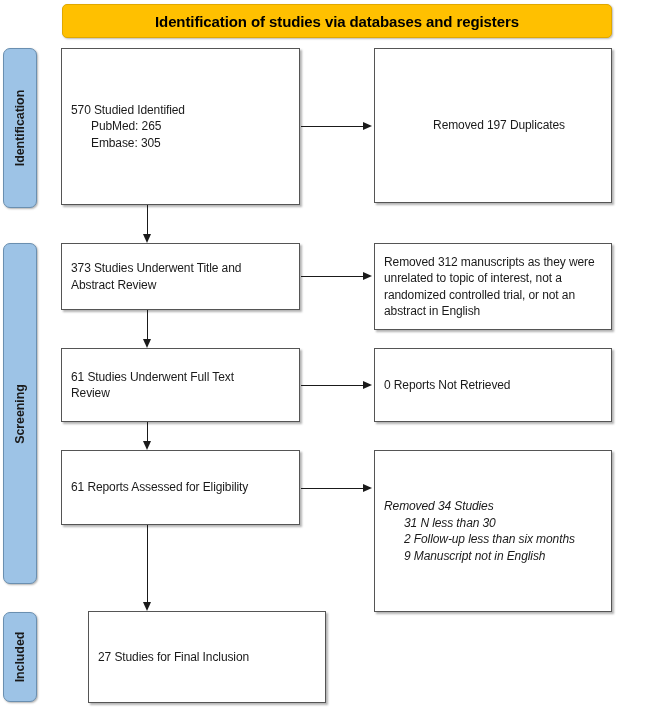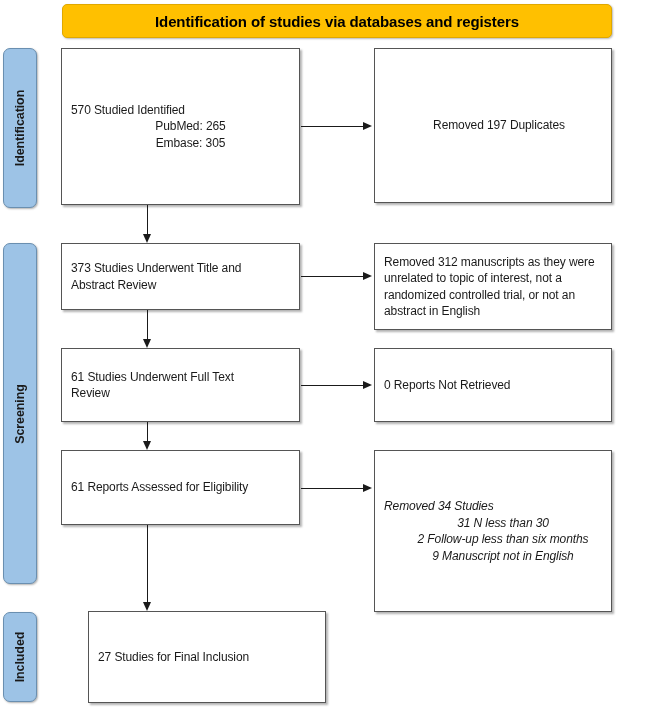--- a/index.html
+++ b/index.html
@@ -81,21 +81,21 @@
     padding: 0 9px;
   }
   .fline {
     font-size: 12px;
     line-height: 16.5px;
     color: #1a1a1a;
     letter-spacing: -0.1px;
     white-space: nowrap;
   }
   .fline.wrap { white-space: normal; }
-  .fline.indent { padding-left: 20px; text-align: center; }
+  .fline.indent { padding-left: 20px; }
   .fbox.center .fbox-inner {
     width: 100%;
     text-align: center;
     padding: 0 6px;
   }
 
   
   .arrow-h {
     position: absolute;
     height: 9px;

